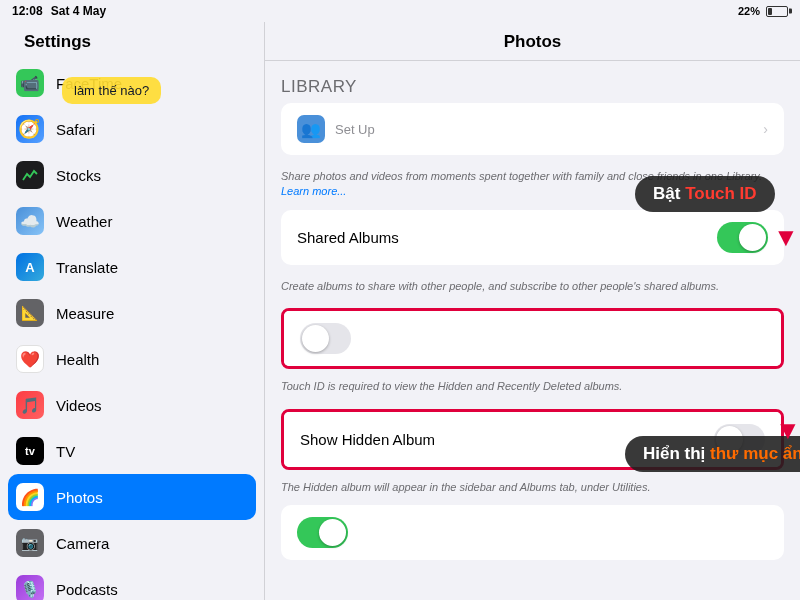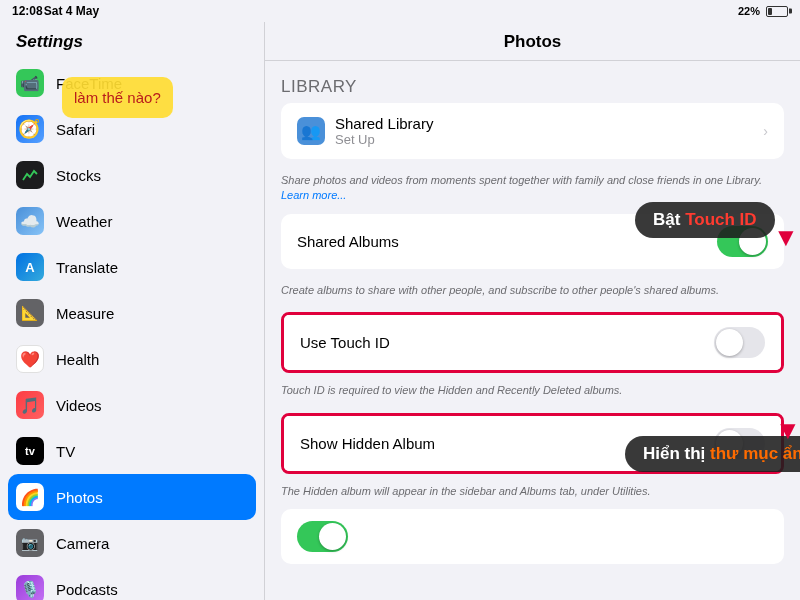--- a/index.html
+++ b/index.html
@@ -17,21 +17,21 @@
     .status-bar {
       display: flex;
       justify-content: space-between;
       align-items: center;
       padding: 4px 12px;
       background: #f2f2f7;
       font-size: 12px;
       font-weight: 600;
       height: 22px;
     }
-    .status-left { display: flex; gap: 1px; align-items: center; }
+    .status-left { display: flex; gap: 8px; align-items: center; }
     .status-right { display: flex; gap: 6px; align-items: center; font-size: 11px; }
     .battery-icon {
       width: 22px; height: 11px; border: 1.5px solid #333; border-radius: 2px; position: relative;
       display: inline-block;
     }
     .battery-icon::after {
       content: '';
       position: absolute; right: -5px; top: 50%; transform: translateY(-50%);
       width: 3px; height: 5px; background: #333; border-radius: 0 1px 1px 0;
     }
@@ -51,23 +51,22 @@
     .sidebar {
       width: 265px;
       background: #f2f2f7;
       overflow-y: auto;
       border-right: 1px solid #d1d1d6;
       flex-shrink: 0;
     }
     .sidebar-title {
       font-size: 17px;
       font-weight: 600;
-      padding: 10px 16px 8px;
+      padding: 10px 24px 8px;
       color: #000;
-      font-style: italic;
     }
     .sidebar-item {
       display: flex;
       align-items: center;
       padding: 9px 16px;
       gap: 12px;
       cursor: pointer;
       background: #f2f2f7;
       min-height: 44px;
     }
@@ -92,24 +91,24 @@
     .icon-camera { background: #555; color: #fff; }
     .icon-podcasts { background: linear-gradient(135deg, #9b3bda, #c473f5); color: #fff; }
 
     
     .overlay-tooltip {
       position: absolute;
       left: 62px;
       top: 55px;
       background: rgba(255, 220, 50, 0.92);
       border-radius: 10px;
-      padding: 12px 12px;
-      font-size: 15px;
+      padding: 6px 12px;
+      font-size: 13px;
       font-weight: 500;
-      color: #b91c1c;
+      color: #0f172a;
       z-index: 10;
       white-space: nowrap;
     }
 
     
     .right-panel {
       flex: 1;
       background: #f2f2f7;
       overflow-y: auto;
     }
@@ -266,21 +265,20 @@
   </div>
 
   <div class="right-panel" style="position:relative;">
     <div class="panel-title">Photos</div>
 
     <div class="section-header">LIBRARY</div>
     <div class="settings-group">
       <div class="settings-row">
         <div class="row-icon" style="background:#4a90d9; font-size:16px;">👥</div>
         <div style="flex:1;">
-          <div class="row-label">Shared Library</div>
           <div class="row-sub">Set Up</div>
         </div>
         <div class="row-chevron">›</div>
       </div>
     </div>
     <div class="description-text">
       Share photos and videos from moments spent together with family and close friends in one Library.<br>
       <a>Learn more...</a>
     </div>
 
@@ -292,21 +290,20 @@
           <div class="toggle-thumb"></div>
         </div>
       </div>
     </div>
     <div class="description-text">
       Create albums to share with other people, and subscribe to other people's shared albums.
     </div>
 
     <div class="settings-group" style="border: 3px solid #e0003c; border-radius:8px; margin: 4px 16px 4px;">
       <div class="settings-row">
-        <div class="row-label">Use Touch ID</div>
         <div class="toggle off">
           <div class="toggle-thumb"></div>
         </div>
       </div>
     </div>
     <div class="description-text">
       Touch ID is required to view the Hidden and Recently Deleted albums.
     </div>
 
     <div class="settings-group" style="border: 3px solid #e0003c; border-radius:8px; margin: 4px 16px 4px;">
@@ -322,21 +319,21 @@
     </div>
 
     <div class="settings-group">
       <div class="settings-row">
         <div class="toggle on">
           <div class="toggle-thumb"></div>
         </div>
       </div>
     </div>
 
-    <div style="position:absolute; top:180px; left:370px; background:rgba(30,30,30,0.88); color:#fff; border-radius:22px; padding:8px 18px; font-size:17px; font-weight:700; z-index:6; white-space:nowrap;">
+    <div style="position:absolute; top:154px; left:370px; background:rgba(30,30,30,0.88); color:#fff; border-radius:22px; padding:8px 18px; font-size:17px; font-weight:700; z-index:6; white-space:nowrap;">
       Bật <span style="color:#ff3b30; font-weight:900;">Touch ID</span>
     </div>
 
     <div style="position:absolute; top:200px; left:508px; color:#e0003c; font-size:26px; font-weight:900; z-index:6;">▼</div>
 
     <div style="position:absolute; top:414px; left:360px; background:rgba(30,30,30,0.88); color:#fff; border-radius:22px; padding:8px 18px; font-size:17px; font-weight:700; z-index:6; white-space:nowrap;">
       Hiển thị <span style="color:#ff6b00; font-weight:900;">thư mục ẩn</span>
     </div>
 
     <div style="position:absolute; top:393px; left:510px; color:#e0003c; font-size:26px; font-weight:900; z-index:6;">▼</div>

